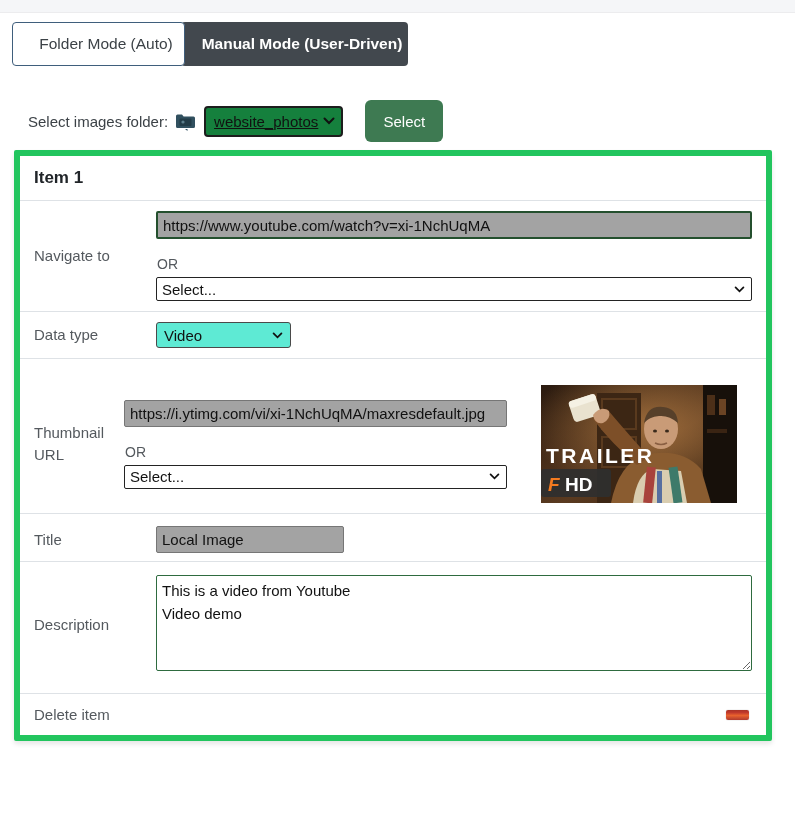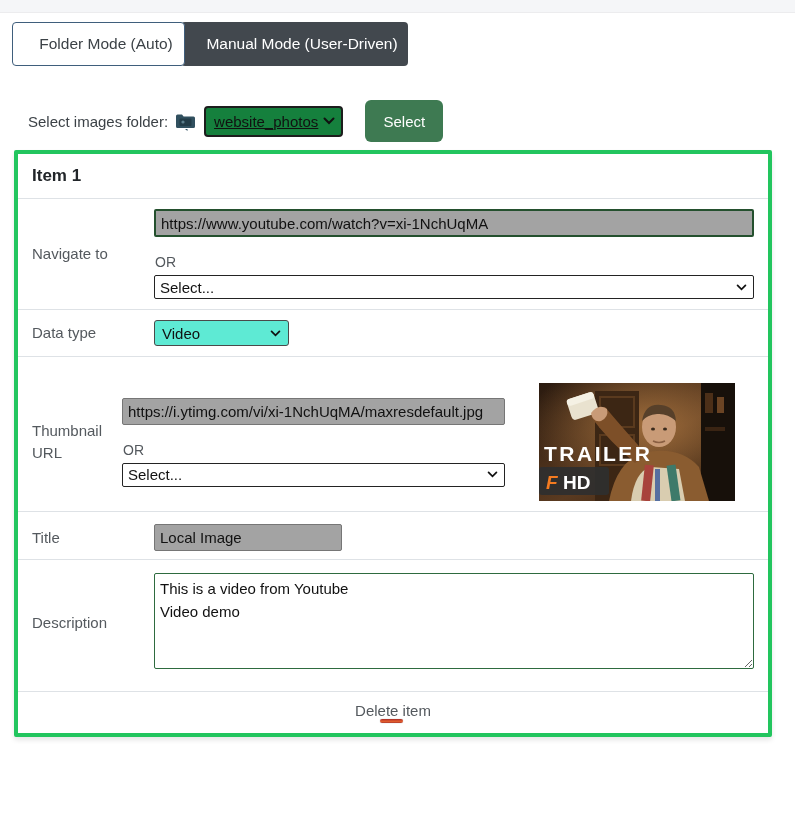--- a/index.html
+++ b/index.html
@@ -30,21 +30,21 @@
     width: 173px;
     background: #fff;
     border: 1px solid var(--tab-border, #3f5e7c);
     color: #3c4247;
     z-index: 2;
   }
   .tab-active {
     width: 227px;
     background: var(--tab-active-bg, #42484e);
     color: #fff;
-    font-weight: normal;
+    font-weight: bold;
     margin-left: -4px;
     z-index: 1;
   }
   
   .folder-row {
     display: flex; align-items: center;
     margin: 34px 0 0 28px;
     height: 42px;
   }
   .folder-label { font-size: 15px; color: #3c4247; }
@@ -68,36 +68,36 @@
     border: none; border-radius: 6px;
     cursor: pointer;
     font-family: "Liberation Sans", sans-serif;
   }
   
   .card {
     position: absolute;
     left: 14px; top: 150px;
     width: 758px;
     background: #fff;
-    border: 4px solid #22c55e;
+    border: 6px solid #22c55e;
     border-radius: 2px;
     box-shadow: 0 3px 5px rgba(0,0,0,0.10);
   }
   .card-header {
     padding: 12px 14px;
     font-size: 17px; font-weight: bold; color: #212529;
     border-bottom: 1px solid #dee2e6;
   }
   .row {
     display: flex;
     padding: 10px 14px;
     border-bottom: 1px solid #dee2e6;
     align-items: center;
   }
-  .row:last-child { border-bottom: none; flex-direction: column; }
+  .row:last-child { border-bottom: none; }
   .row-label {
     flex: 0 0 122px;
     font-size: 15px; color: #54595e;
     line-height: 1.45;
   }
   .row-content { flex: 1; min-width: 0; }
   .or-text { font-size: 14px; color: #54595e; margin: 17px 0 5px 1px; }
   .text-input {
     width: 100%; height: 27px;
     border: 1px solid #767676; border-radius: 2px;

